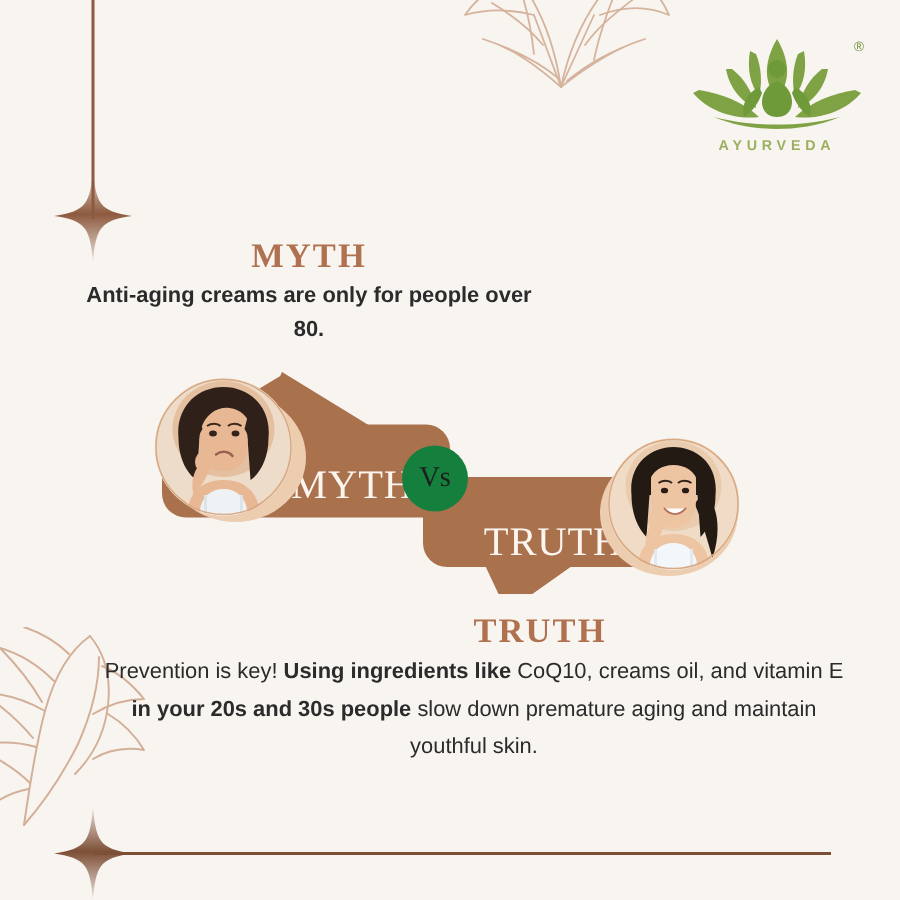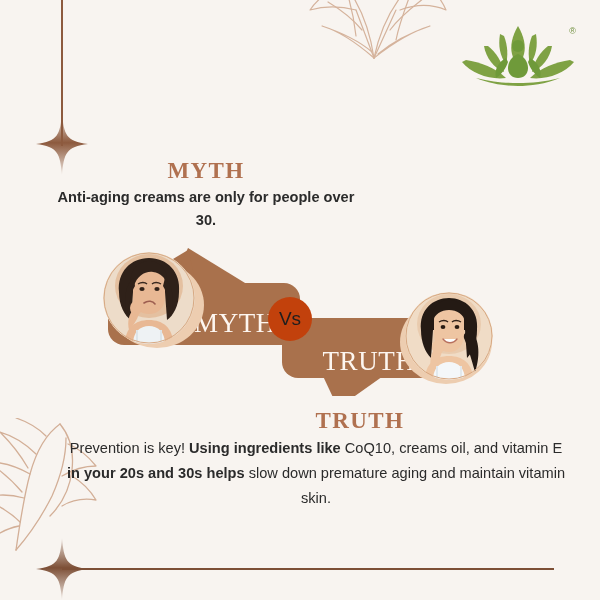--- a/index.html
+++ b/index.html
@@ -65,22 +65,22 @@
   .bubble-label{
     position:absolute;
     font-family:"Liberation Serif", serif;
     font-weight:400;color:#fdf6f0;
   }
   .label-myth{left:176px;top:72px;width:118px;text-align:center;font-size:27px;letter-spacing:.6px;}
   .label-truth{left:306px;top:110px;width:126px;text-align:center;font-size:27px;letter-spacing:.6px;}
 
   .vs-circle{
     position:absolute;left:268px;top:297px;width:44px;height:44px;border-radius:50%;
-    background:#c2410c;display:flex;align-items:center;justify-content:center;
-    font-family:Liberation Sans, sans-serif;font-size:19px;color:#1e1e1e;
+    background:#15803d;display:flex;align-items:center;justify-content:center;
+    font-family:Liberation Serif, serif;font-size:19px;color:#1e1e1e;
   }
 
   
   .photo{position:absolute;border-radius:50%;overflow:hidden;}
   .photo-left{left:103px;top:252px;width:92px;height:92px;}
   .photo-right{left:405px;top:292px;width:88px;height:88px;}
   .halo{position:absolute;border-radius:50%;background:#edcdb0;}
   .halo-left{left:110px;top:262px;width:94px;height:86px;}
   .halo-right{left:400px;top:300px;width:92px;height:84px;}
 
@@ -169,24 +169,25 @@
         <path d="M126 40 C116 52 98 58 82 56 C92 46 108 40 122 38 Z"></path>
         <path d="M28 56 C42 62 58 64 70 64 C82 64 98 62 112 56 C96 60 84 61 70 61 C56 61 44 60 28 56 Z"></path>
       </g>
       <g fill="#6f9a3a">
         <circle cx="70" cy="24" r="6"></circle>
         <path d="M70 32 C64 34 60 40 60 46 C60 52 64 56 70 56 C76 56 80 52 80 46 C80 40 76 34 70 32 Z"></path>
         <path d="M58 36 C50 40 46 48 48 56 C54 52 58 46 60 40 Z"></path>
         <path d="M82 36 C90 40 94 48 92 56 C86 52 82 46 80 40 Z"></path>
       </g>
     </svg>
+    <div class="logo-sub">AYURVEDA</div>
   </div>
 
   <div class="myth-head">MYTH</div>
-  <div class="myth-body">Anti-aging creams are only for people over 30.</div>
+  <div class="myth-body">Anti-aging creams are only for people over 80.</div>
 
   <div class="banner">
     <svg class="bubble-svg" viewBox="0 0 600 160">
 
       <path d="M188 14 L196 50 L128 50 L128 50 Z" fill="#a9714c"></path>
       <path d="M188 12 L250 50 L186 50 Z" fill="#a9714c"></path>
       <rect x="108" y="47" width="192" height="62" rx="16" fill="#a9714c"></rect>
       <path d="M188 12 L196 48 L172 48 Z" fill="#a9714c"></path>
 
       <rect x="282" y="82" width="190" height="60" rx="16" fill="#a9714c"></rect>
@@ -271,15 +272,15 @@
         <path d="M30 56 C25 62 24 72 27 82 C31 76 35 66 37 60 Z" fill="#eec5a2"></path>
         <ellipse cx="33" cy="55" rx="6" ry="7" fill="#eec5a2"></ellipse>
       </g>
       <circle cx="44" cy="44" r="43" fill="none" stroke="#d7a882" stroke-width="1"></circle>
     </svg>
   </div>
 
   <div class="vs-circle">Vs</div>
 
   <div class="truth-head">TRUTH</div>
-  <div class="truth-body"><span>Prevention is key! </span><b>Using ingredients like </b><span>CoQ10, creams oil, and vitamin E </span><b>in your 20s and 30s helps </b><span>slow down premature aging and maintain vitamin skin.</span></div>
+  <div class="truth-body"><span>Prevention is key! </span><b>Using ingredients like </b><span>CoQ10, creams oil, and vitamin E </span><b>in your 20s and 30s people </b><span>slow down premature aging and maintain youthful skin.</span></div>
 
 </div>
 
 </body></html>

